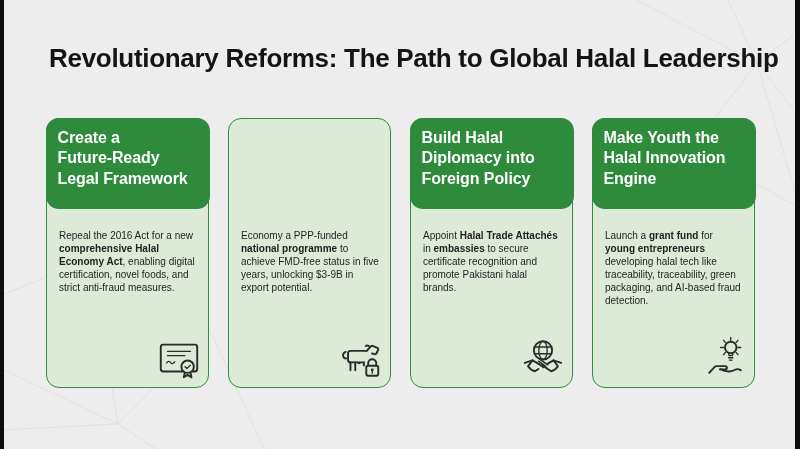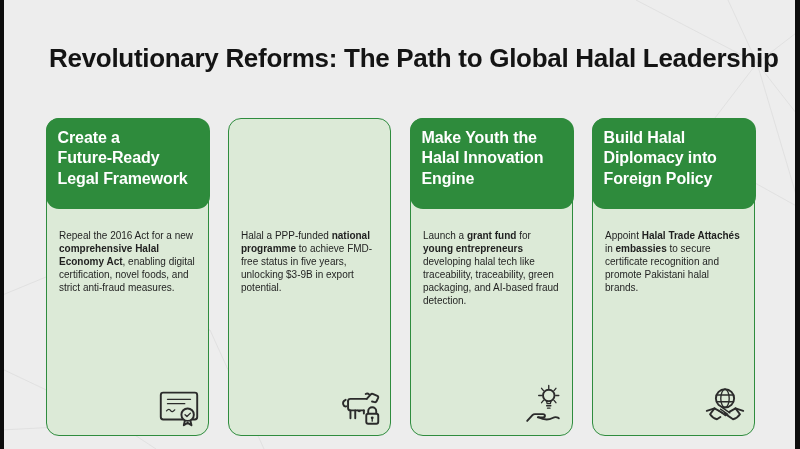--- a/index.html
+++ b/index.html
@@ -23,21 +23,21 @@
   .edge-bar{position:absolute;top:0;bottom:0;background:var(--edge-bar);}
   .edge-bar.left{left:0;width:4px;}
   .edge-bar.right{right:0;width:5px;}
   .slide-title{
     position:absolute;left:37px;top:31px;margin:12px;
     font-size:26px;font-weight:700;letter-spacing:-0.3px;
     color:var(--title-text);white-space:nowrap;
   }
   .cards{position:absolute;left:46px;top:118px;display:flex;gap:19px;}
   .card{
-    position:relative;width:163px;height:318px;box-sizing:border-box;
+    position:relative;width:163px;height:270px;box-sizing:border-box;
     background:var(--body-green);
     border:1.5px solid var(--card-border);
     border-radius:13px;
   }
   .card-header{
     position:absolute;top:-1.5px;left:-1.5px;right:-1.5px;height:91px;
     box-sizing:border-box;padding:10px 6px 0 12px;
     background:var(--header-green);
     border-radius:13px;
   }
@@ -97,52 +97,34 @@
     <line class="ic-thin" x1="12" y1="20.5" x2="30" y2="20.5"></line>
     <path class="ic-thin" d="M11 28 q2.5 -3 4.5 0 q1.5 2 4 -1"></path>
     <path class="ic-stroke" d="M30.5 36.5 L29 43 l4 -2.5 l4 2.5 L35.5 36.5"></path>
     <circle class="ic-bgfill" cx="33" cy="32" r="6.5"></circle>
     <path class="ic-thin" d="M30.3 32 l2 2 l3.6 -3.6"></path>
   </svg>
         </span>
   </div>
 
   <div class="card">
-    <p class="card-text"><span>Halal a PPP-funded </span><b>national programme</b><span> to achieve FMD-free status in five years, unlocking $3-9B in export potential.</span></p>
+    <p class="card-text"><span>Economy a PPP-funded </span><b>national programme</b><span> to achieve FMD-free status in five years, unlocking $3-9B in export potential.</span></p>
     <span class="card-icon">
           <svg viewBox="0 0 48 48" aria-hidden="true">
     <path class="ic-stroke" d="M8 16.5 q-3.5 1.5 -2.5 5 q0.7 2.3 3 1.8"></path>
     <path class="ic-stroke" d="M10.5 18 q0 -2.5 2.5 -2.5 h17"></path>
     <path class="ic-stroke" d="M30 15.5 l4 -4.5 q1.2 -1.3 2.8 -0.5 l4.2 2 q1.5 0.7 0.8 2.2 l-1.6 3.3 q-0.6 1.2 -2 0.9 l-2.7 -0.6"></path>
     <path class="ic-stroke" d="M32.5 10.8 q-1.8 -1.6 -3.6 -0.4"></path>
     <path class="ic-stroke" d="M10.5 18 v7 q0 2.5 2.5 2.5 h14"></path>
     <path class="ic-stroke" d="M13 27.5 v8.3 M18 27.5 v8.3 M27 27.5 v3.2"></path>
     <path class="ic-thin" d="M20.5 27.5 q1.5 2.2 3.2 0.3"></path>
     <path class="ic-stroke" d="M31.5 31.5 v-3 a4.2 4.2 0 0 1 8.4 0 v3"></path>
     <rect class="ic-bgfill" x="29.5" y="31" width="12.5" height="10.5" rx="2"></rect>
     <circle class="ic-fill" cx="35.7" cy="35.3" r="1.5"></circle>
     <line class="ic-thin" x1="35.7" y1="36.3" x2="35.7" y2="38.8"></line>
-  </svg>
-        </span>
-  </div>
-
-  <div class="card">
-    <div class="card-header">
-      <h2 class="card-title">Make Youth the
-Halal Innovation
-Engine</h2>
-    </div>
-    <p class="card-text"><span>Launch a </span><b>grant fund</b><span> for </span><b>young entrepreneurs</b><span> developing halal tech like traceability, traceability, green packaging, and AI-based fraud detection.</span></p>
-    <span class="card-icon">
-          <svg viewBox="0 0 48 48" aria-hidden="true">
-    <path class="ic-thin" d="M30 1.5 v3.2 M22.5 4.5 l2 2.4 M37.5 4.5 l-2 2.4 M19.5 12 h3.2 M40.5 12 h-3.2 M22.5 19.5 l2 -2.4 M37.5 19.5 l-2 -2.4"></path>
-    <circle class="ic-stroke" cx="30" cy="12" r="6"></circle>
-    <path class="ic-thin" d="M27.7 17.5 l0.6 3 h3.4 l0.6 -3 M27.8 22.7 h4.4 M28.7 25.2 h2.6"></path>
-    <path class="ic-stroke" d="M7.5 38.5 l5.5 -6 q1 -1.1 2.6 -1.1 h8.4 q2 0 2 1.7 q0 1.7 -2 1.7 h-5.4"></path>
-    <path class="ic-stroke" d="M19 34.6 q8.5 4.4 15 0.9 q3 -1.7 5.5 -0.4 l1 0.6"></path>
   </svg>
         </span>
   </div>
 
   <div class="card">
     <div class="card-header">
       <h2 class="card-title">Build Halal
 Diplomacy into
 Foreign Policy</h2>
     </div>
@@ -153,14 +135,32 @@
     <ellipse class="ic-thin" cx="24" cy="15" rx="4.4" ry="9.5"></ellipse>
     <path class="ic-thin" d="M15.2 11.5 h17.6 M15.2 18.5 h17.6"></path>
     <path class="ic-stroke" d="M5 28 l8 -2.6 l8.3 4.6"></path>
     <path class="ic-stroke" d="M43 28 l-8 -2.6 l-6.5 3.6"></path>
     <path class="ic-stroke" d="M13 25.4 l-4.6 6.2 q2.8 4.2 7.2 5.2 l3.6 -2.4"></path>
     <path class="ic-stroke" d="M35 25.4 l4.6 6.2 q-2.8 4.2 -7.2 5.2 l-9.3 -6.4"></path>
     <path class="ic-thin" d="M17 27.6 l7.6 5.4 M19.3 26.2 l7.6 5.4 M21.6 24.9 l7.4 5.2"></path>
   </svg>
         </span>
   </div>
+
+  <div class="card">
+    <div class="card-header">
+      <h2 class="card-title">Make Youth the
+Halal Innovation
+Engine</h2>
+    </div>
+    <p class="card-text"><span>Launch a </span><b>grant fund</b><span> for </span><b>young entrepreneurs</b><span> developing halal tech like traceability, traceability, green packaging, and AI-based fraud detection.</span></p>
+    <span class="card-icon">
+          <svg viewBox="0 0 48 48" aria-hidden="true">
+    <path class="ic-thin" d="M30 1.5 v3.2 M22.5 4.5 l2 2.4 M37.5 4.5 l-2 2.4 M19.5 12 h3.2 M40.5 12 h-3.2 M22.5 19.5 l2 -2.4 M37.5 19.5 l-2 -2.4"></path>
+    <circle class="ic-stroke" cx="30" cy="12" r="6"></circle>
+    <path class="ic-thin" d="M27.7 17.5 l0.6 3 h3.4 l0.6 -3 M27.8 22.7 h4.4 M28.7 25.2 h2.6"></path>
+    <path class="ic-stroke" d="M7.5 38.5 l5.5 -6 q1 -1.1 2.6 -1.1 h8.4 q2 0 2 1.7 q0 1.7 -2 1.7 h-5.4"></path>
+    <path class="ic-stroke" d="M19 34.6 q8.5 4.4 15 0.9 q3 -1.7 5.5 -0.4 l1 0.6"></path>
+  </svg>
+        </span>
+  </div>
 </div>
 </div>
 
 </body></html>

